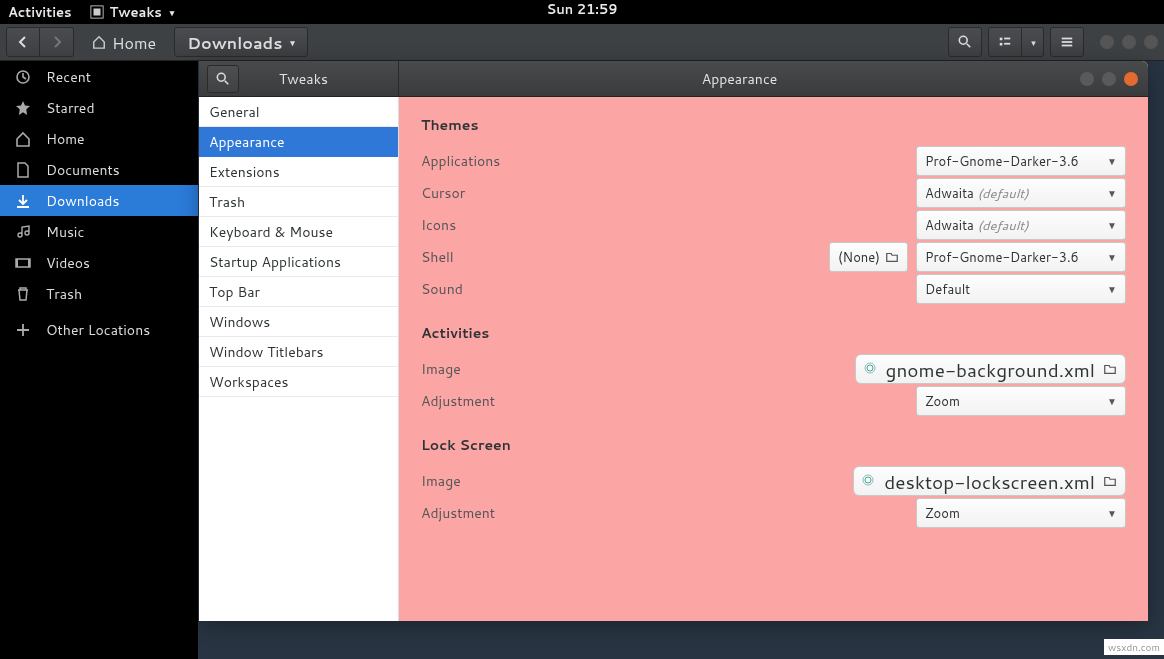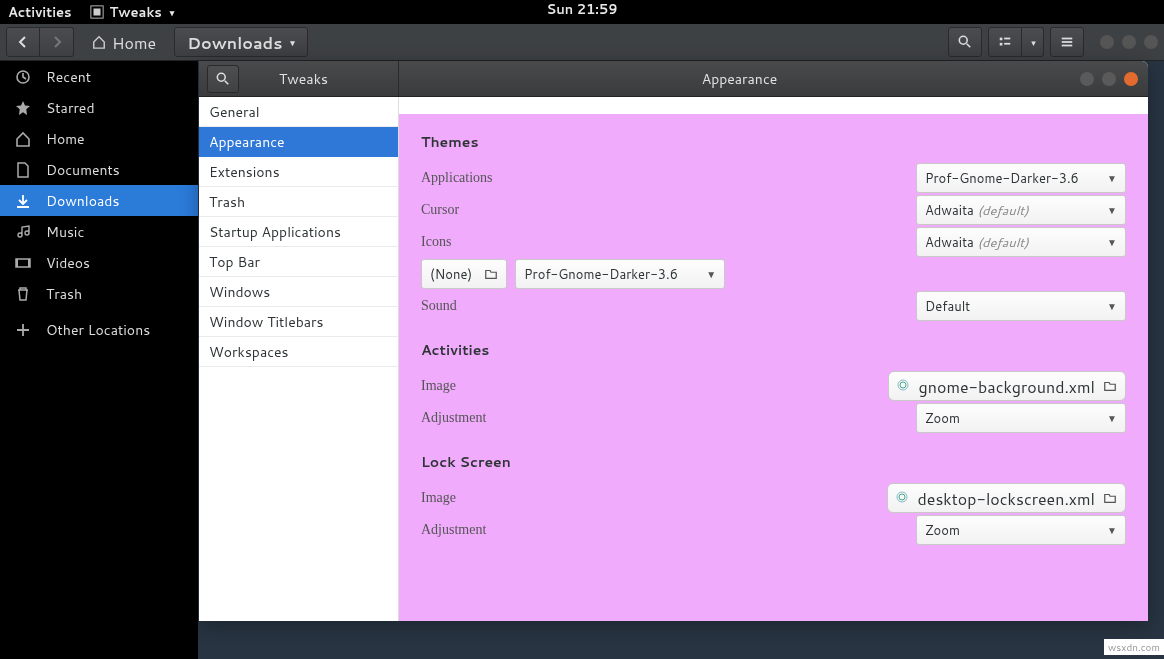--- a/index.html
+++ b/index.html
@@ -40,35 +40,35 @@
 .tw-title { flex: 1; text-align: center; color: #e2e2e2; font-size: 14px; }
 .tw-dots { display: flex; gap: 8px; padding-right: 10px; }
 .tw-dot { width: 14px; height: 14px; border-radius: 50%; background: #5a5a5a; }
 .tw-dot.close { background: #e46b30; }
 
 .tweaks-body { flex: 1; display: flex; overflow: hidden; }
 .tw-sidebar { width: 200px; background: #fff; border-right: 1px solid #dcdcdc; }
 .tw-cat { height: 30px; display: flex; align-items: center; padding: 0 10px; font-size: 14px; color: #2e3436; border-bottom: 1px solid #eaeaea; cursor: pointer; }
 .tw-cat.selected { background: #2f78d8; color: #fff; border-bottom-color: #2f78d8; }
 
-.tw-content { flex: 1; padding: 18px 22px; overflow: auto; font-size: 14px; background: #f0abfc; margin-top: 17px; }
+.tw-content { flex: 1; padding: 18px 22px; overflow: auto; font-size: 14px; background: #fca5a5; }
 .section-title { font-weight: bold; color: #2e3436; margin-bottom: 10px; margin-top: 6px; }
 .section-title:first-child { margin-top: 0; }
 .row { display: flex; align-items: center; height: 32px; margin-bottom: 0; }
-.row .label { color: #555; flex: 1; font-family: Liberation Serif, serif; }
+.row .label { color: #555; flex: 1; }
 .row .controls { display: flex; gap: 8px; align-items: center; }
 
 .combo { height: 30px; min-width: 210px; border: 1px solid #c8c8c8; border-radius: 3px; background: linear-gradient(#fdfdfd,#f2f2f2); display: flex; align-items: center; padding: 0 8px; gap: 8px; cursor: pointer; font-size: 13px; color: #2e3436; justify-content: space-between; text-align: right; }
 .combo .cb-text .default { color: #888; font-style: italic; }
 .combo .cb-arrow { font-size: 10px; color: #555; }
 
-.file-btn { height: 30px; border: 1px solid #c8c8c8; border-radius: 6px; background: linear-gradient(#fdfdfd,#f2f2f2); display: flex; align-items: center; padding: 0 8px; gap: 8px; cursor: pointer; font-size: 16px; color: #2e3436; }
+.file-btn { height: 30px; border: 1px solid #c8c8c8; border-radius: 6px; background: linear-gradient(#fdfdfd,#f2f2f2); display: flex; align-items: center; padding: 0 8px; gap: 8px; cursor: pointer; font-size: 19px; color: #2e3436; }
 .small-ficon { width: 14px; height: 14px; display: inline-flex; }
 
-.shell-none { height: 30px; border: 1px solid #c8c8c8; border-radius: 3px; background: linear-gradient(#fdfdfd,#f2f2f2); display: flex; align-items: center; padding: 0 8px; gap: 12px; font-size: 13px; color: #2e3436; }
+.shell-none { height: 30px; border: 1px solid #c8c8c8; border-radius: 3px; background: linear-gradient(#fdfdfd,#f2f2f2); display: flex; align-items: center; padding: 0 8px; gap: 5px; font-size: 13px; color: #2e3436; }
 
 .watermark { position: absolute; bottom: 4px; right: 0; font-size: 10px; color: #999; background: #fff; padding: 1px 4px; }
 
 svg { display: block; }
 </style>
 </head>
 <body>
 
 <div class="top-panel">
   <div class="left">
@@ -242,20 +242,21 @@
       <div class="tw-dot close"></div>
     </div>
   </div>
 
   <div class="tweaks-body">
     <div class="tw-sidebar">
       <div class="tw-cat">General</div>
       <div class="tw-cat selected">Appearance</div>
       <div class="tw-cat">Extensions</div>
       <div class="tw-cat">Trash</div>
+      <div class="tw-cat">Keyboard &amp; Mouse</div>
       <div class="tw-cat">Startup Applications</div>
       <div class="tw-cat">Top Bar</div>
       <div class="tw-cat">Windows</div>
       <div class="tw-cat">Window Titlebars</div>
       <div class="tw-cat">Workspaces</div>
     </div>
 
     <div class="tw-content">
 
       <div class="section-title">Themes</div>
@@ -284,20 +285,21 @@
         <span class="label">Icons</span>
         <div class="controls">
           <div class="combo">
             <span class="cb-text"><span>Adwaita</span> <span class="default">(default)</span></span>
             <span class="cb-arrow">▼</span>
           </div>
         </div>
       </div>
 
       <div class="row">
+        <span class="label">Shell</span>
         <div class="controls">
           <div class="shell-none">
             <span>(None)</span>
             <span class="small-ficon">
                 <svg width="14" height="14" viewBox="0 0 16 16">
                   <path d="M2 4h5l1 2h6v7H2z" fill="none" stroke="#555" stroke-width="1.4"></path>
                 </svg>
               </span>
           </div>
           <div class="combo">

